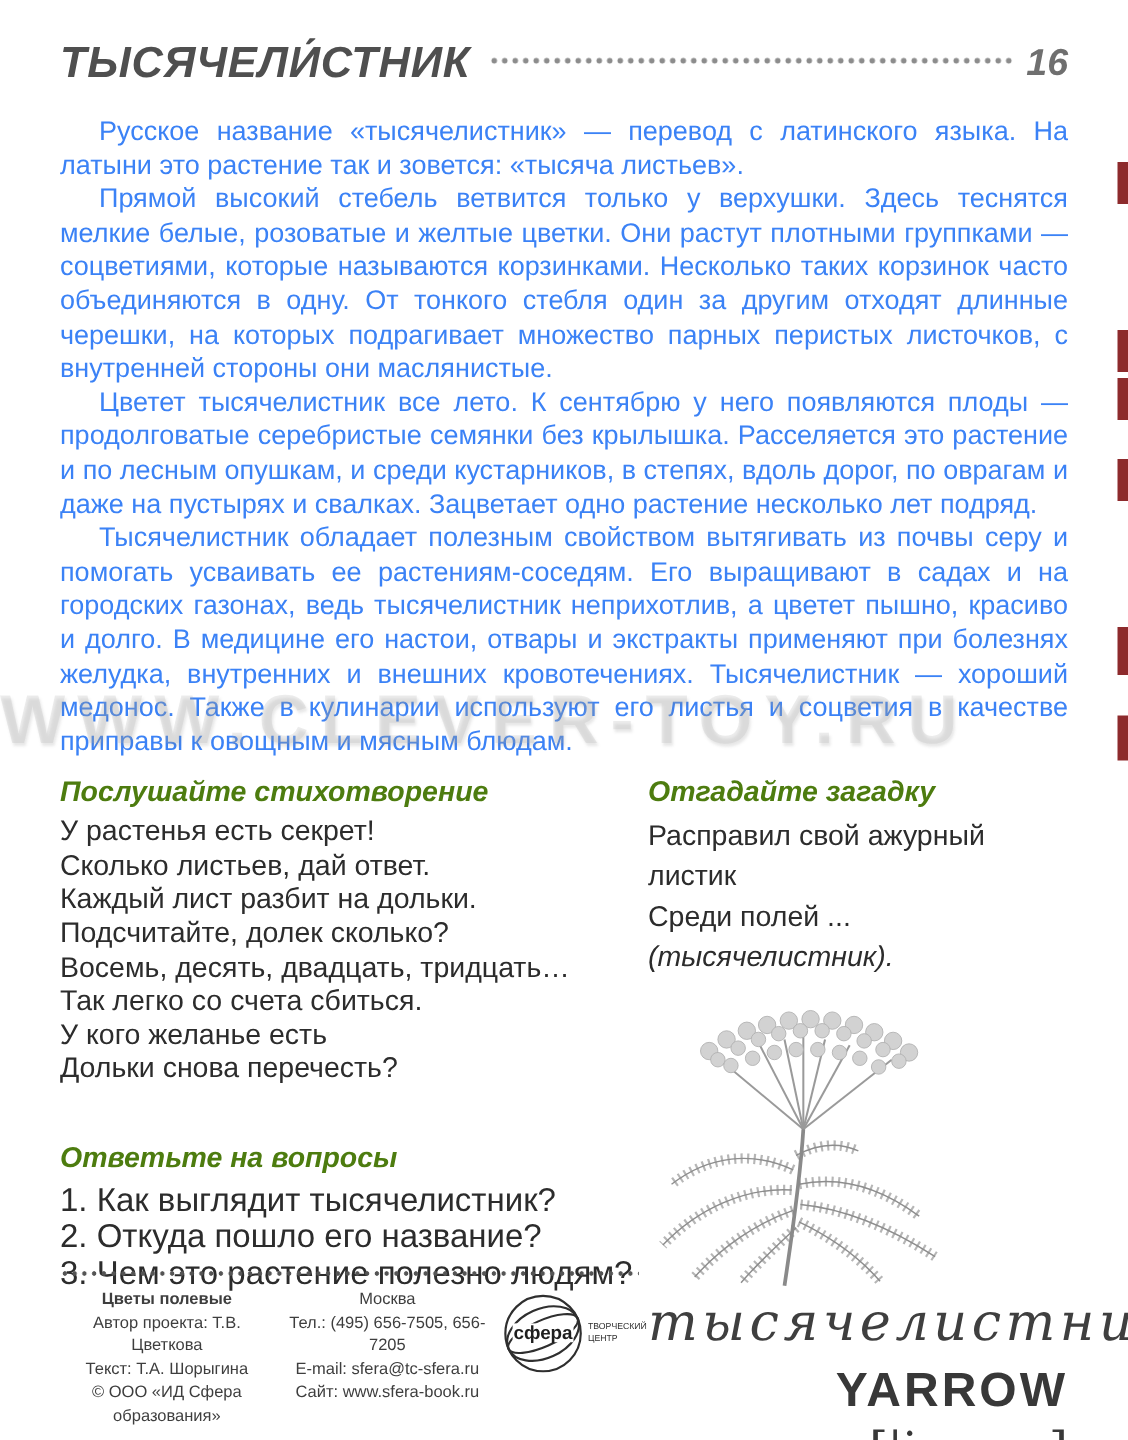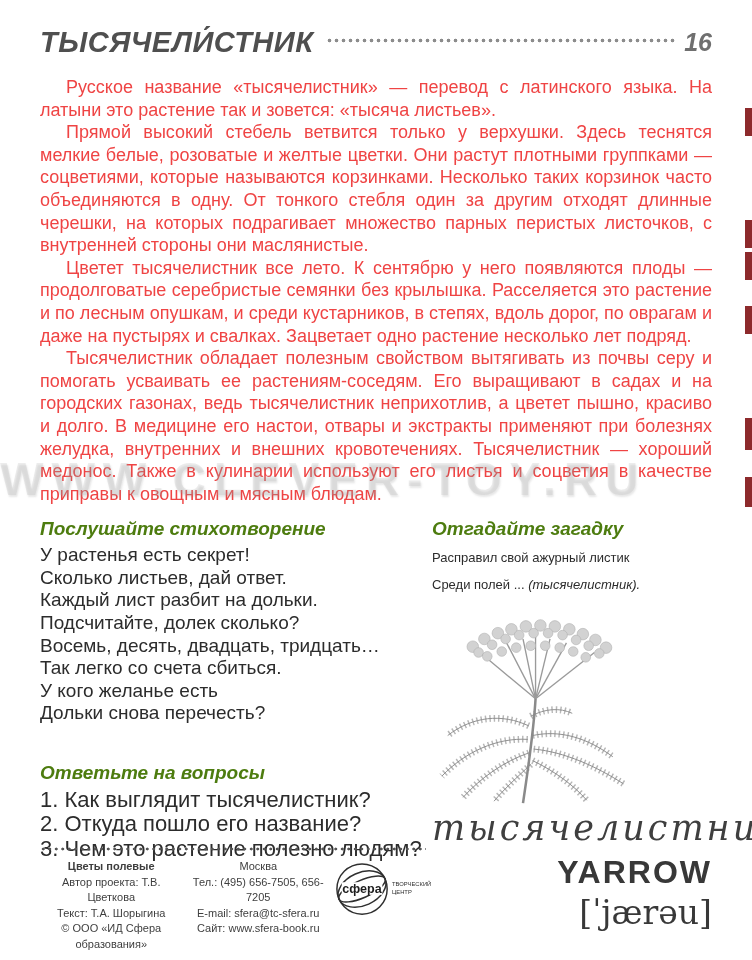--- a/index.html
+++ b/index.html
@@ -28,36 +28,36 @@
   }
   .page-number {
     font-size:25px; font-weight:bold; font-style:italic;
     color:#6f6f6f; padding-bottom:1px;
   }
 
   
   .body-text p {
     font-size:18px; line-height:22.6px;
     text-align:justify; text-indent:26px;
-    color:#ef4444;
+    color:#3b82f6;
   }
 
   
   .columns { display:flex; margin-top:13px; }
   .col-left { width:392px; flex:none; }
   .col-right { flex:1; min-width:0; }
 
   .sec-heading {
     font-size:19px; font-weight:bold; font-style:italic;
     color:#4d7c0f; margin-bottom:4px;
   }
   .poem-line { font-size:19px; line-height:22.6px; color:#2c2c2c; }
   .questions { margin-top:37px; }
   .q-line { font-size:22px; line-height:24.4px; color:#2c2c2c; }
-  .riddle-line { font-size:13px; line-height:27px; color:#2c2c2c; }
+  .riddle-line { font-size:19px; line-height:27px; color:#2c2c2c; }
   .riddle-answer { font-style:italic; }
 
   
   .plant-figure { margin:12px 0 0 2px; line-height:0; }
 
   
   .vocab { text-align:right; margin-top:2px; }
   .vocab-cursive {
     font-family:"DejaVu Serif", serif; font-style:italic;
     font-size:35px; color:#3f3f3f; letter-spacing:3px;

